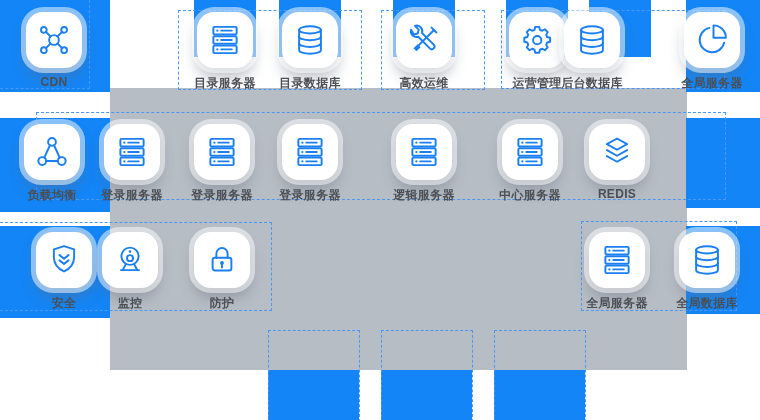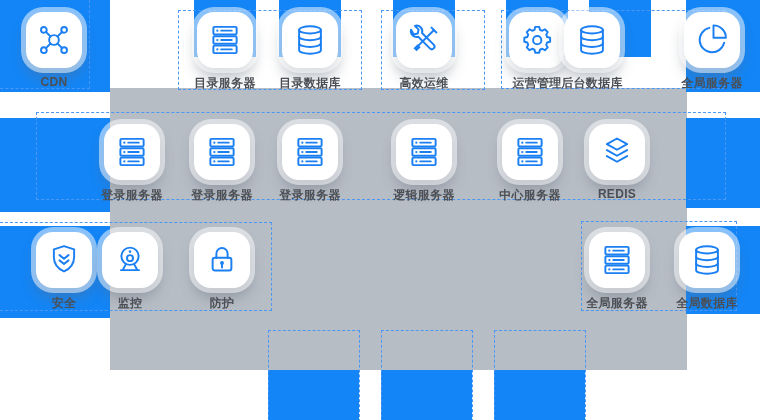--- a/index.html
+++ b/index.html
@@ -212,20 +212,28 @@
   </div>
   <div class="node r1" style="left:662px">
     <div class="card">
         <svg>
           <use href="#i-pie"></use>
         </svg>
       </div>
     <div class="lbl">全局服务器</div>
   </div>
 
+  <div class="node r2" style="left:2px">
+    <div class="card">
+        <svg>
+          <use href="#i-lb"></use>
+        </svg>
+      </div>
+    <div class="lbl">负载均衡</div>
+  </div>
   <div class="node r2" style="left:82px">
     <div class="card">
         <svg>
           <use href="#i-server"></use>
         </svg>
       </div>
     <div class="lbl">登录服务器</div>
   </div>
   <div class="node r2" style="left:172px">
     <div class="card">

